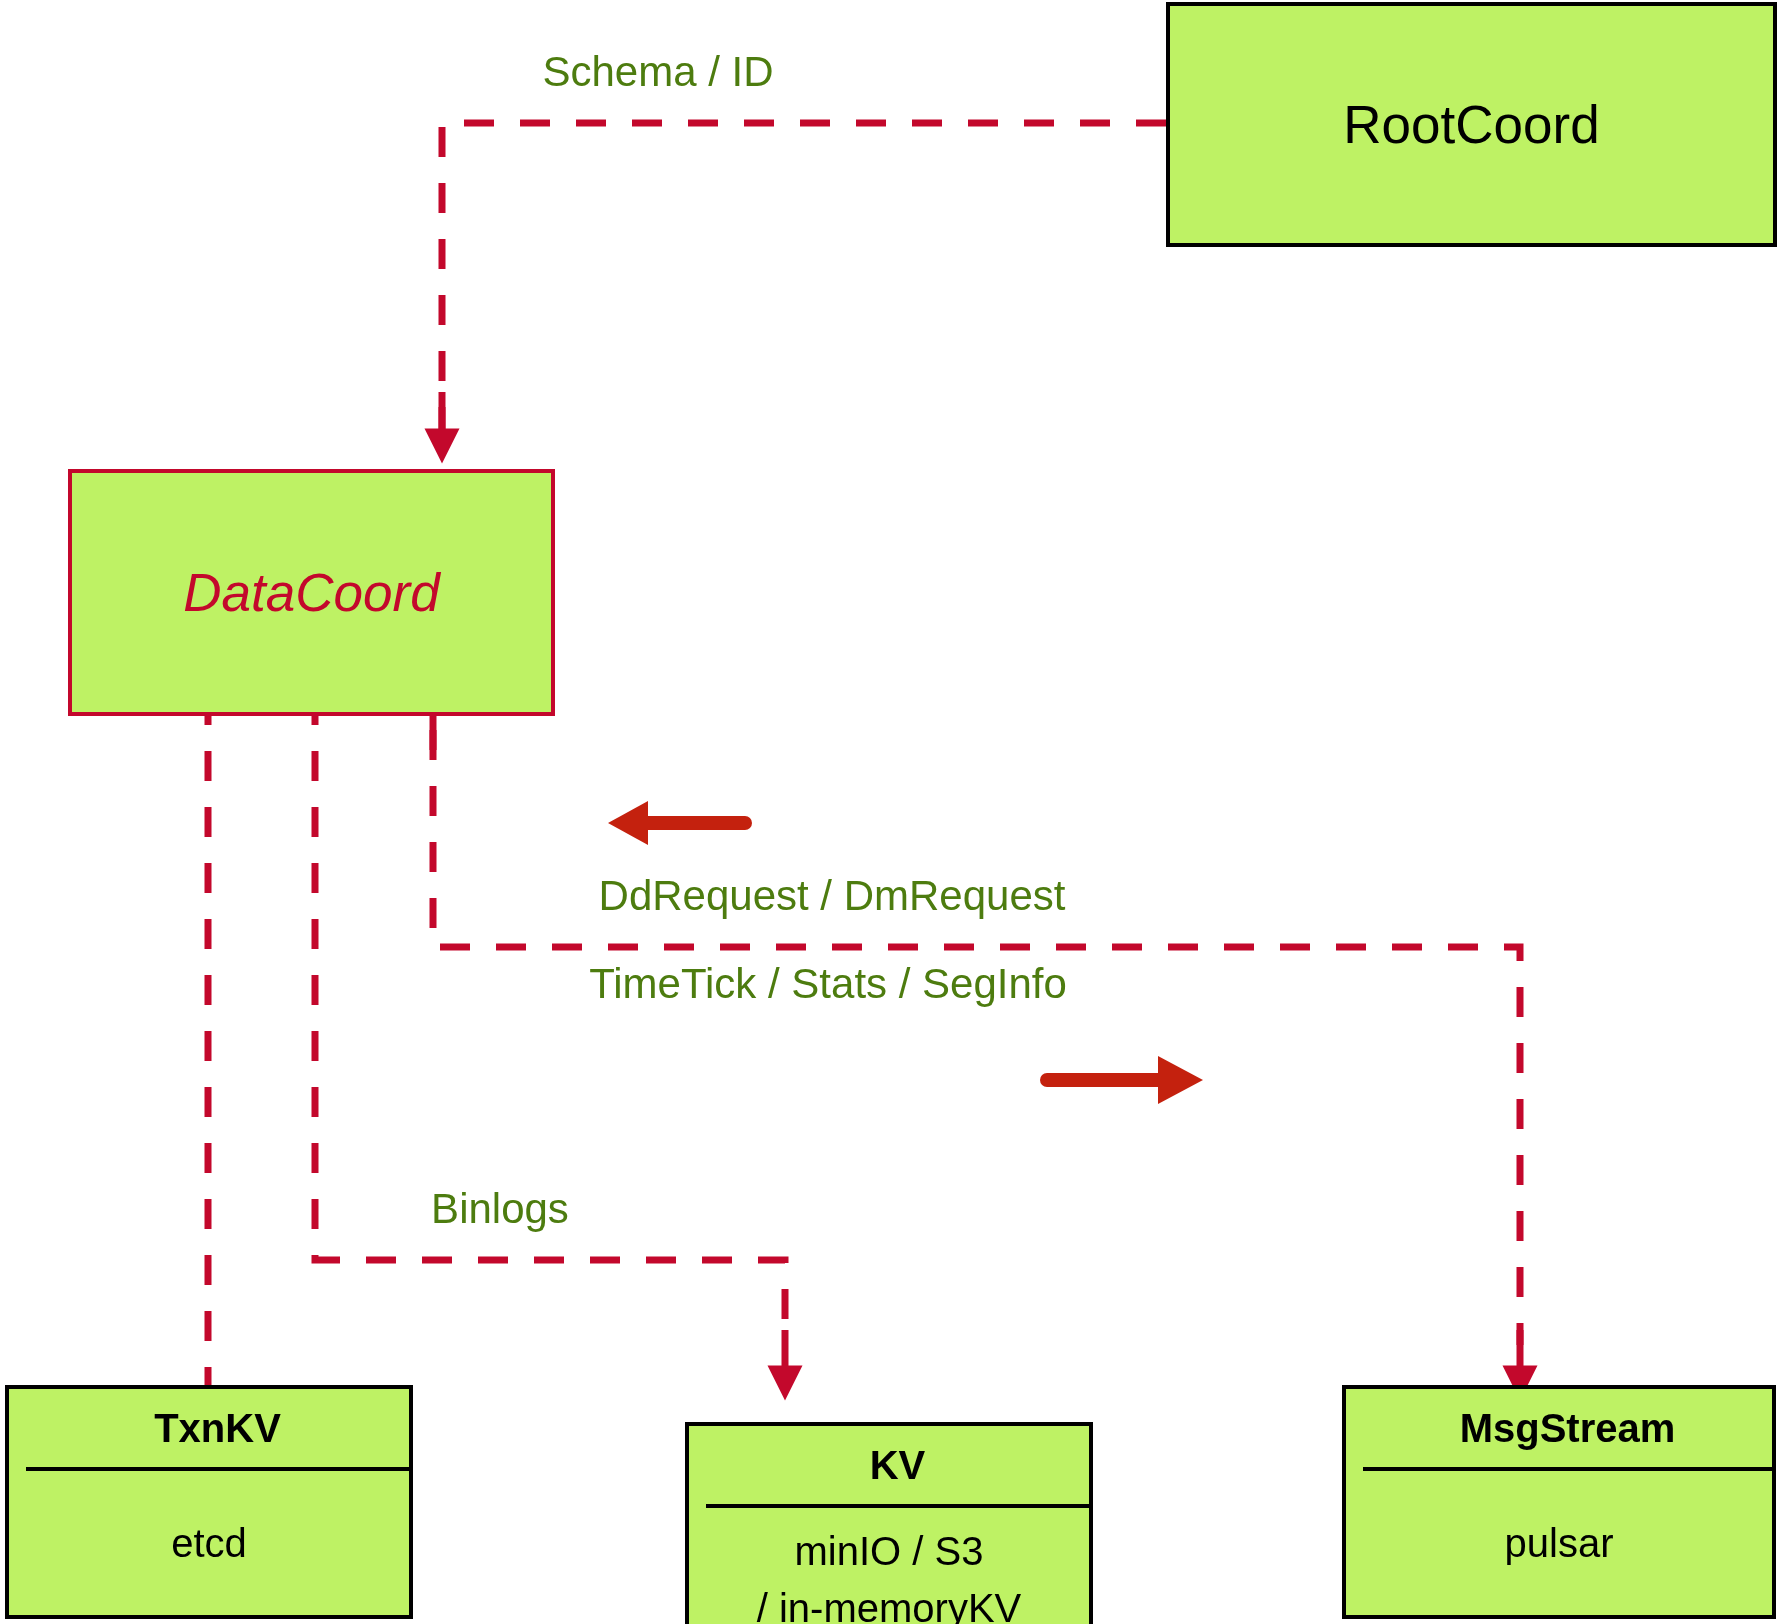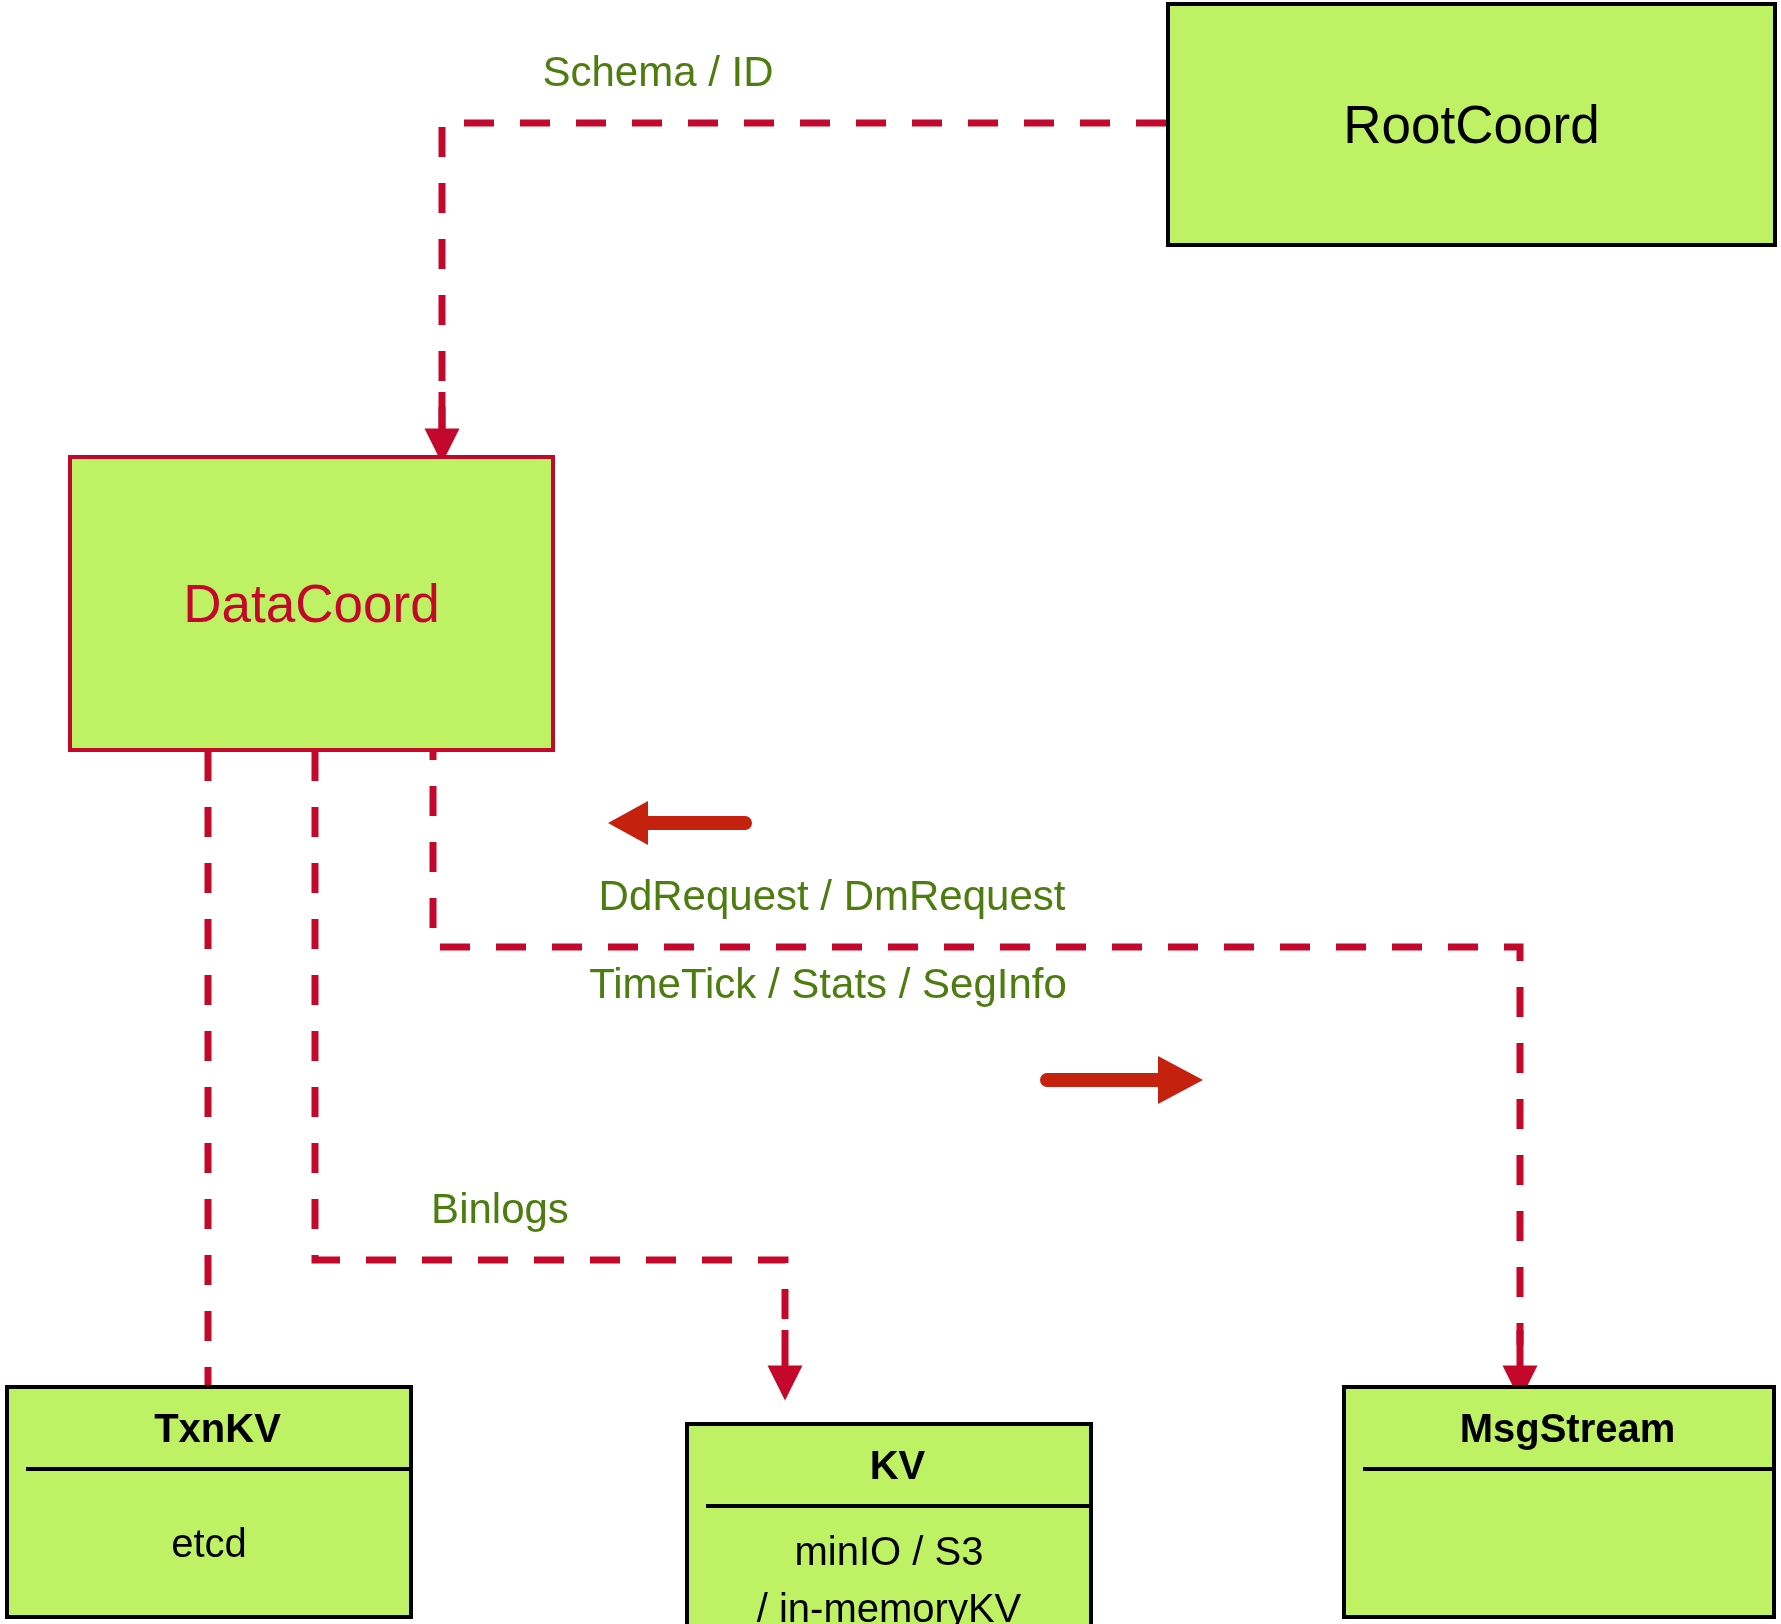--- a/index.html
+++ b/index.html
@@ -134,21 +134,21 @@
       <line x1="1047" y1="1080" x2="1170" y2="1080" stroke="#C4210E" stroke-width="14" stroke-linecap="round"></line>
       <path d="M 1203 1080 L 1158 1056 L 1158 1104 z" fill="#C4210E"></path>
     </g>
 
   </svg>
 
   <div class="node node-plain" style="left:1166px; top:2px; width:611px; height:245px;">
     <span class="node-title">RootCoord</span>
   </div>
 
-  <div class="node node-accent" style="left:68px; top:455px; width:487px; height:297px;">
+  <div class="node node-accent" style="left:68px; top:469px; width:487px; height:247px;font-style:italic;">
     <span class="node-title">DataCoord</span>
   </div>
 
   <div class="node node-split" style="left:5px; top:1385px; width:408px; height:234px;">
     <div class="split-head">
       <span>TxnKV</span>
     </div>
     <div class="split-body">
       <span>etcd</span>
     </div>
@@ -161,20 +161,23 @@
     <div class="split-body">
       <span>minIO / S3</span>
       <span>/ in-memoryKV</span>
     </div>
   </div>
 
   <div class="node node-split" style="left:1342px; top:1385px; width:434px; height:234px;">
     <div class="split-head">
       <span>MsgStream</span>
     </div>
+    <div class="split-body">
+      <span>pulsar</span>
+    </div>
   </div>
 
   <div class="edge-label" style="left:658px; top:48px;">Schema / ID</div>
 
   <div class="edge-label" style="left:832px; top:872px;">DdRequest / DmRequest</div>
 
   <div class="edge-label" style="left:828px; top:960px;">TimeTick / Stats / SegInfo</div>
 
   <div class="edge-label" style="left:500px; top:1185px;">Binlogs</div>
 

